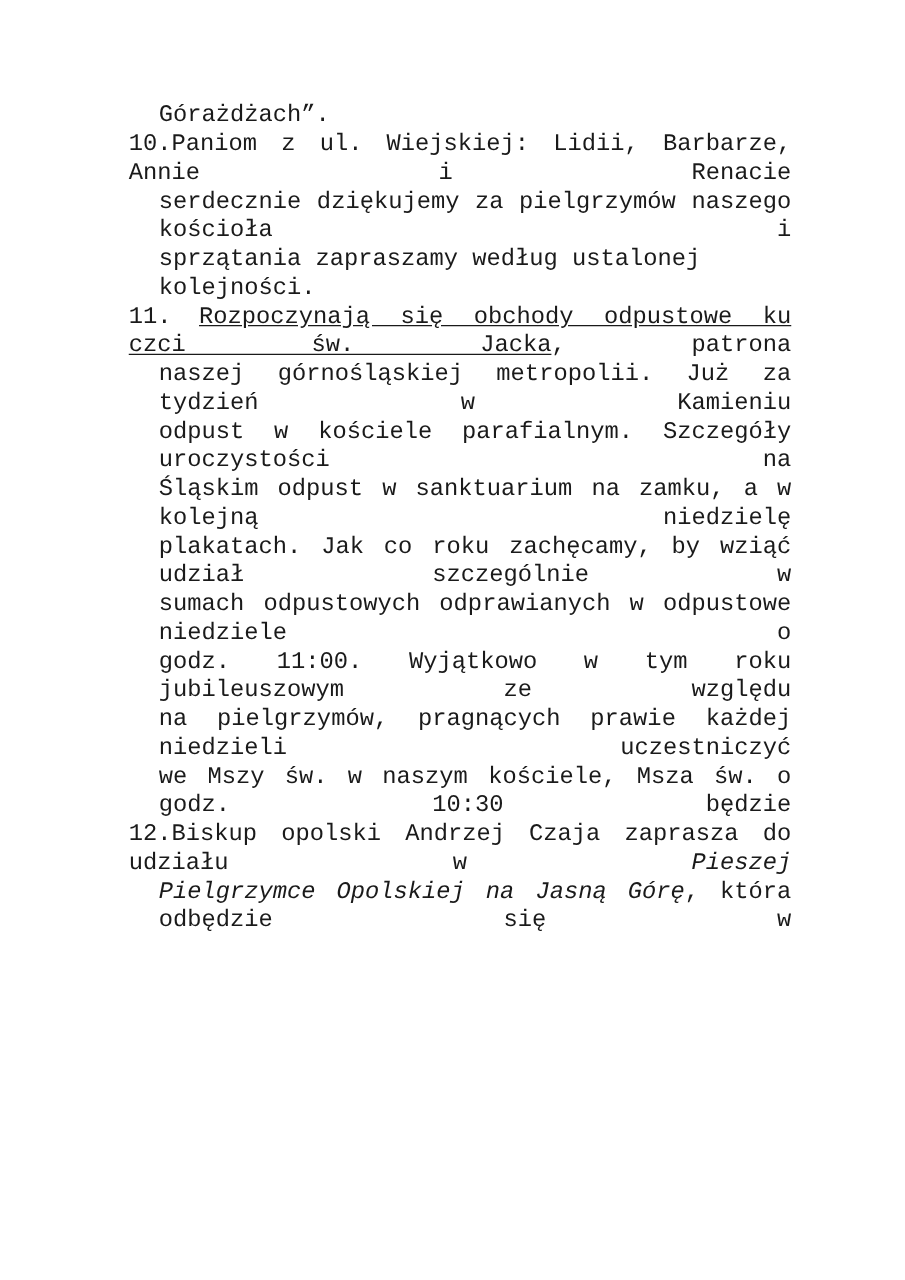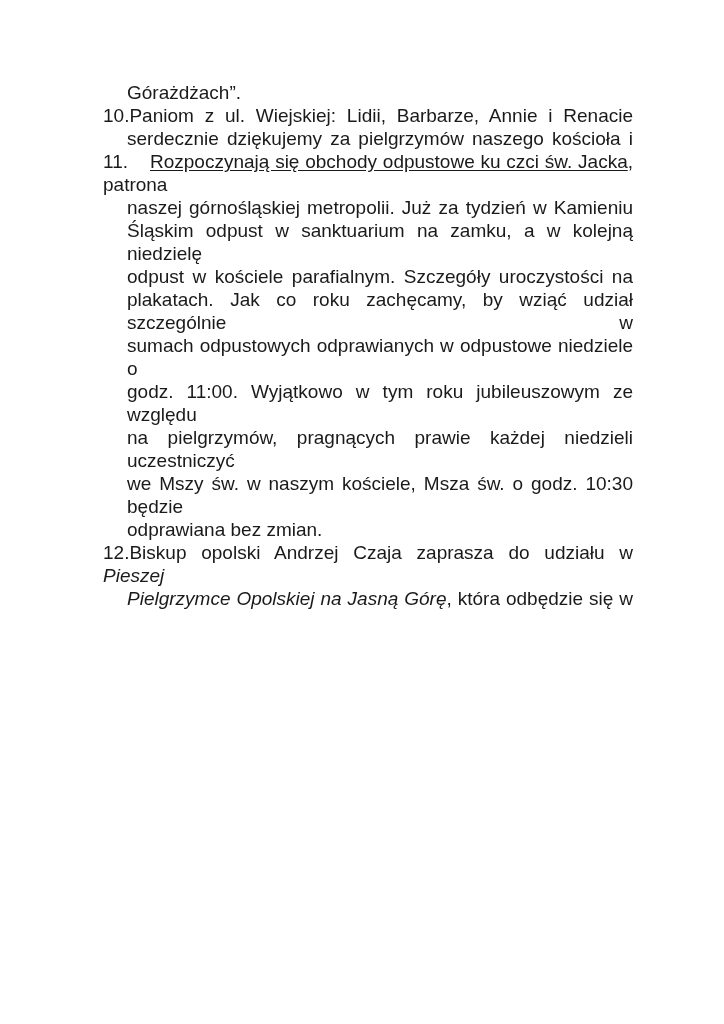--- a/index.html
+++ b/index.html
@@ -7,21 +7,21 @@
     padding: 0;
     background: #e8e8e8;
   }
   .page {
     position: relative;
     width: 724px;
     height: 1024px;
     margin: 0 auto;
     background: #ffffff;
     overflow: hidden;
-    font-family: Liberation Sans, sans-serif;
+    font-family: Liberation Mono, monospace;
     color: #1a1a1a;
   }
   .content {
     position: absolute;
     top: 81px;
     left: 103px;
     width: 530px;
     font-size: 19px;
     line-height: 23px;
   }
@@ -53,31 +53,31 @@
 <body>
 
 <div class="page">
   <div class="content">
       <div class="list-item">
         <div class="line final"><span class="seg-normal">Górażdżach”.</span></div>
       </div>
       <div class="list-item">
         <div class="line first"><span class="item-number seg-normal">10.</span><span class="seg-normal">Paniom z ul. Wiejskiej: Lidii, Barbarze, Annie i Renacie</span></div>
         <div class="line"><span class="seg-normal">serdecznie dziękujemy za pielgrzymów naszego kościoła i</span></div>
+        <div class="line final"><span class="seg-normal">sprzątania zapraszamy według ustalonej kolejności.</span></div>
       </div>
       <div class="list-item">
         <div class="line first"><span class="item-number seg-normal">11.</span><span class="seg-underline">Rozpoczynają się obchody odpustowe ku czci św. Jacka</span><span class="seg-normal">, patrona</span></div>
         <div class="line"><span class="seg-normal">naszej górnośląskiej metropolii. Już za tydzień w Kamieniu</span></div>
+        <div class="line"><span class="seg-normal">odpust w kościele parafialnym. Szczegóły uroczystości na</span></div>
         <div class="line"><span class="seg-normal">Śląskim odpust w sanktuarium na zamku, a w kolejną niedzielę</span></div>
-        <div class="line"><span class="seg-normal">odpust w kościele parafialnym. Szczegóły uroczystości na</span></div>
         <div class="line"><span class="seg-normal">plakatach. Jak co roku zachęcamy, by wziąć udział szczególnie w</span></div>
         <div class="line"><span class="seg-normal">sumach odpustowych odprawianych w odpustowe niedziele o</span></div>
         <div class="line"><span class="seg-normal">godz. 11:00. Wyjątkowo w tym roku jubileuszowym ze względu</span></div>
         <div class="line"><span class="seg-normal">na pielgrzymów, pragnących prawie każdej niedzieli uczestniczyć</span></div>
         <div class="line"><span class="seg-normal">we Mszy św. w naszym kościele, Msza św. o godz. 10:30 będzie</span></div>
-        <div class="line final"><span class="seg-normal">odprawiana bez zmian.</span></div>
       </div>
       <div class="list-item">
         <div class="line first"><span class="item-number seg-normal">12.</span><span class="seg-normal">Biskup opolski Andrzej Czaja zaprasza do udziału w </span><span class="seg-italic">Pieszej</span></div>
         <div class="line"><span class="seg-italic">Pielgrzymce Opolskiej na Jasną Górę</span><span class="seg-normal">, która odbędzie się w</span></div>
       </div>
     </div>
 </div>
 
 </body></html>

